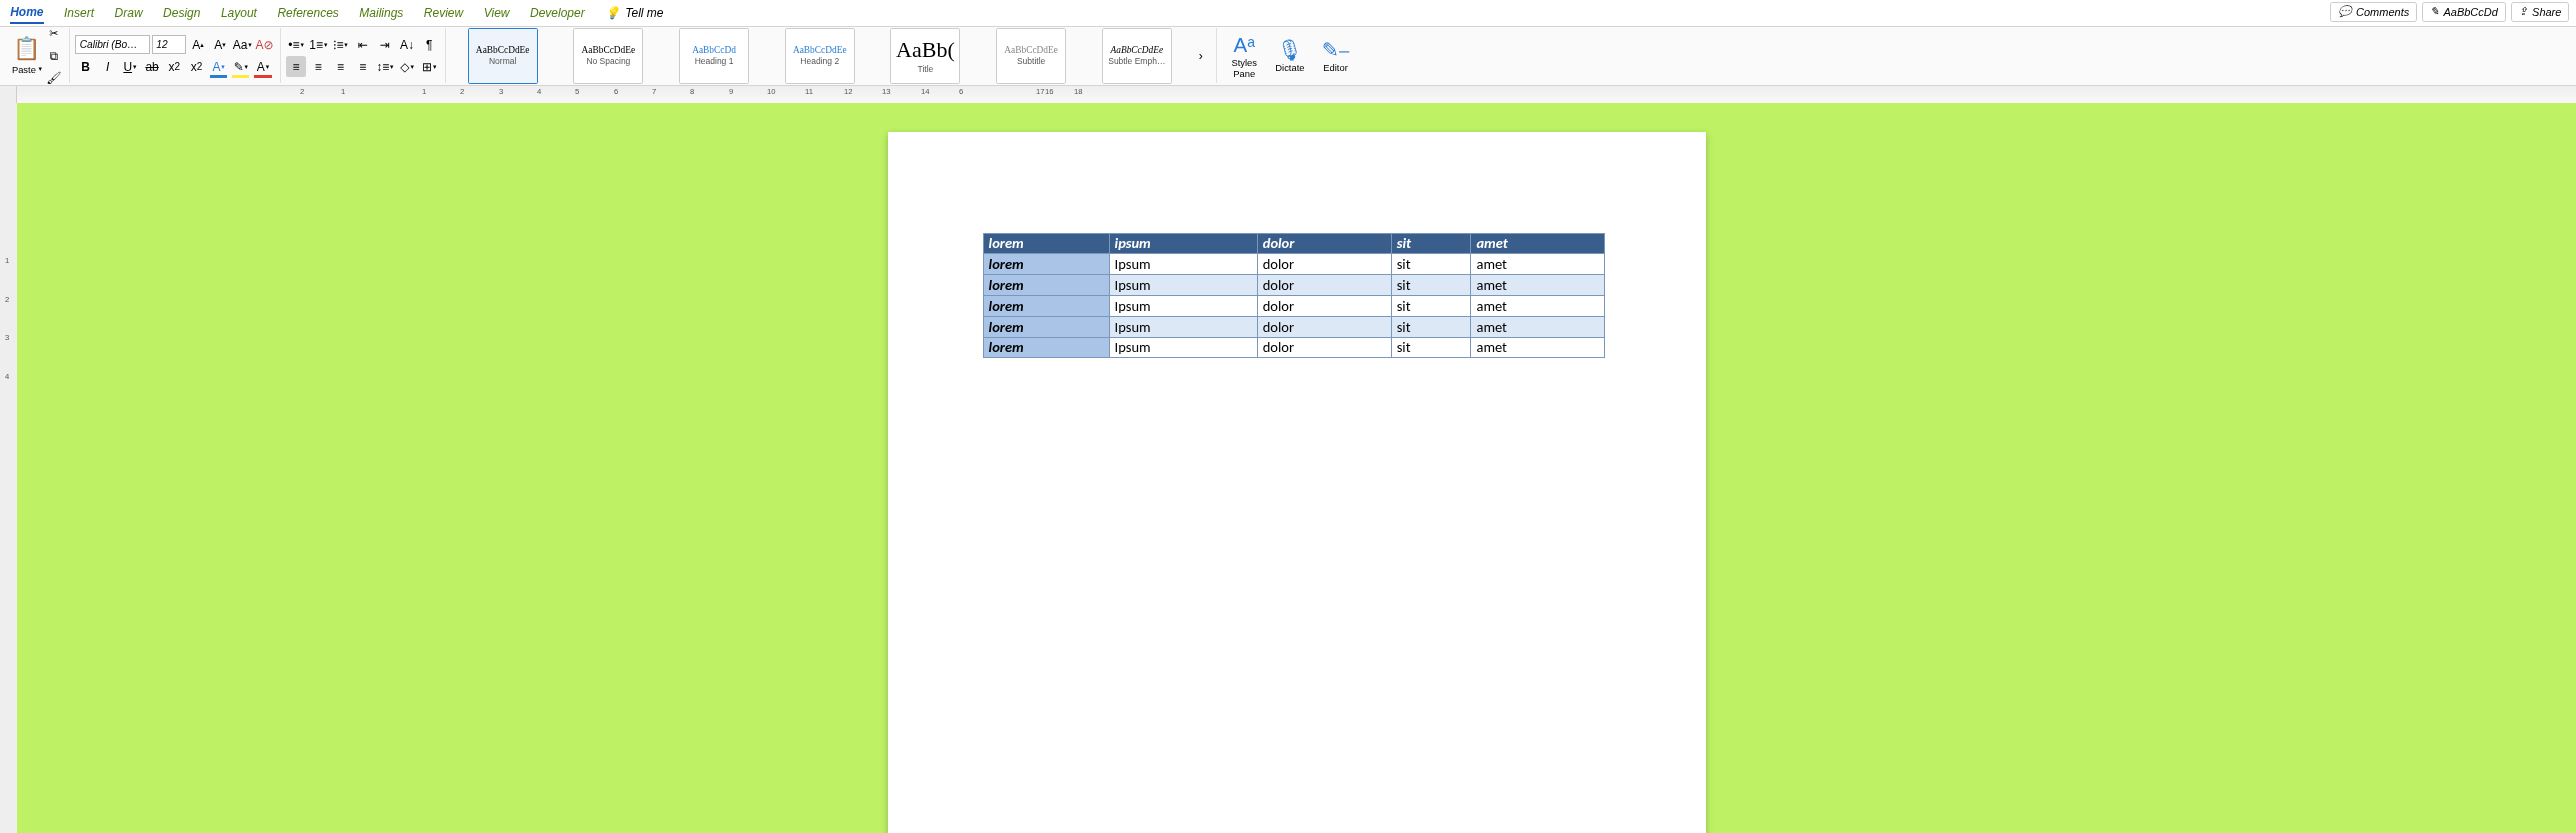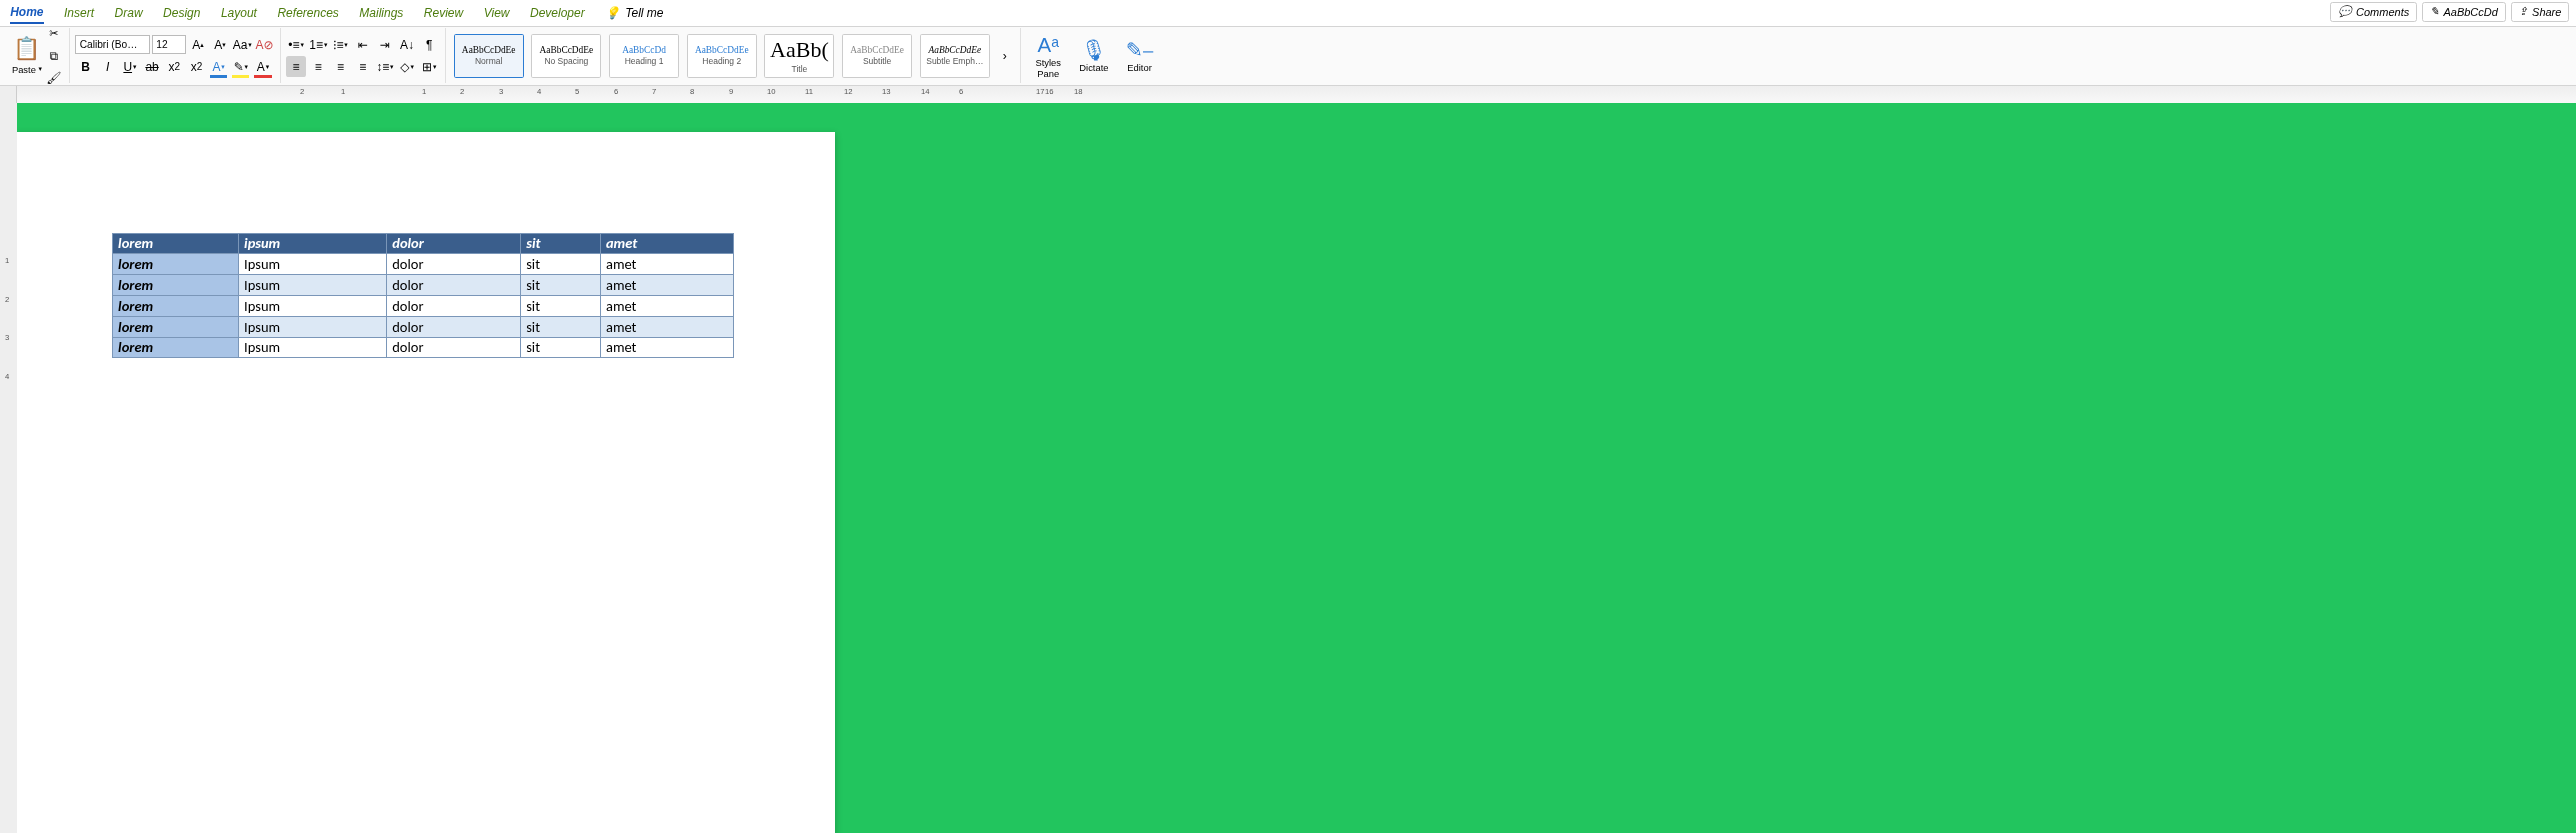--- a/index.html
+++ b/index.html
@@ -15,47 +15,47 @@
 
 
 .ribbon { display: flex; align-items: stretch; height: 60px; border-top: 0.9px solid #d4d4d4; border-bottom: 0.9px solid #d4d4d4; background: #fafafa; padding: 1.7px 6.8px; }
 .group { display: flex; align-items: center; padding: 0 5.1px; border-right: 0.9px solid #e0e0e0; gap: 1.7px; }
 .group:last-child { border-right: none; }
 .col { display: flex; flex-direction: column; align-items: center; justify-content: center; gap: 1.7px; }
 .micro { display: flex; flex-direction: column; gap: 1.7px; }
 .row { display: flex; gap: 1.7px; align-items: center; }
 .ibtn { width: 20.5px; height: 20.5px; display: flex; align-items: center; justify-content: center; cursor: pointer; border-radius: 2.6px; font-size: 12px; }
 .lbl { font-size: 9.4px; text-align: center; }
-.sel { height: 19px; border: 0.9px solid #bbb; background: #fff; font-size: 10.2px; padding: 0 3.4px; }
+.sel { height: 19px; border: 0.9px solid #bbb; background: #fff; font-size: 10.2px; padding: 0 3.4px; font-style: italic; }
 .fontname { width: 75px; }
 .fontsize { width: 34px; }
 .caret { font-size: 6.8px; margin-left: 0.9px; }
 
-.style-item { width: 70px; height: 44px; border: 0.9px solid #ccc; border-radius: 1.7px; display: flex; flex-direction: column; align-items: center; justify-content: center; background: #fff; cursor: pointer; margin: 0 3px; }
+.style-item { width: 70px; height: 56px; border: 0.9px solid #ccc; border-radius: 1.7px; display: flex; flex-direction: column; align-items: center; justify-content: center; background: #fff; cursor: pointer; margin: 0 17px; }
 .style-item.sel-style { border: 1.7px solid #2b7cd3; background: #eef4fb; }
 .style-prev { font-family: 'Times New Roman', serif; font-size: 9.4px; }
 .style-prev.blue { color: #2b7cd3; }
 .style-prev.big { font-size: 22px; font-weight: 400; }
 .style-prev.ital { font-style: italic; }
 .style-lbl { font-size: 8.5px; color: #555; margin-top: 1.7px; }
 
 .bigbtn { display: flex; flex-direction: column; align-items: center; justify-content: center; cursor: pointer; width: 44px; }
 .bigicon { width: 24px; height: 24px; display: flex; align-items: center; justify-content: center; font-size: 20.5px; }
 
 
 .ruler-area { height: 17px; background: #eee; display: flex; }
 .vruler-stub { width: 17px; background: #eee; border-right: 0.9px solid #ccc; }
 .hruler { flex: 1; position: relative; font-size: 7.7px; color: #555; background: linear-gradient(#eee,#f8f8f8); }
 .hruler span { position: absolute; top: 1.7px; }
 
 
 .work { display: flex; height: calc(100vh - 102px); }
 .vruler { width: 17px; background: #eee; position: relative; font-size: 7.7px; color: #555; }
 .vruler span { position: absolute; left: 5.1px; }
-.canvas { flex: 1; background: #22c55e; display: flex; padding-top: 29px; }
+.canvas { flex: 1; background: #bef264; display: flex; justify-content: center; padding-top: 29px; }
 .page { width: 818px; height: 1023px; background: #fff; box-shadow: 0 1.7px 6.8px rgba(0,0,0,.25); padding: 101px 95px 0 95px; }
 
 
 .doc-table { border-collapse: collapse; width: 622px; font-family: Calibri, sans-serif; font-size: 14.5px; }
 .doc-table td, .doc-table th { border: 0.9px solid #7a96b8; padding: 0.9px 5.1px; text-align: left; height: 20.5px; }
 .doc-table thead th { background: #3a5e8c; color: #fff; font-style: italic; font-weight: 700; }
 .col-lorem { background: #a9c4e6; font-style: italic; font-weight: 700; width: 126px; }
 .row-alt td:not(.col-lorem) { background: #dce8f5; }
 
 

